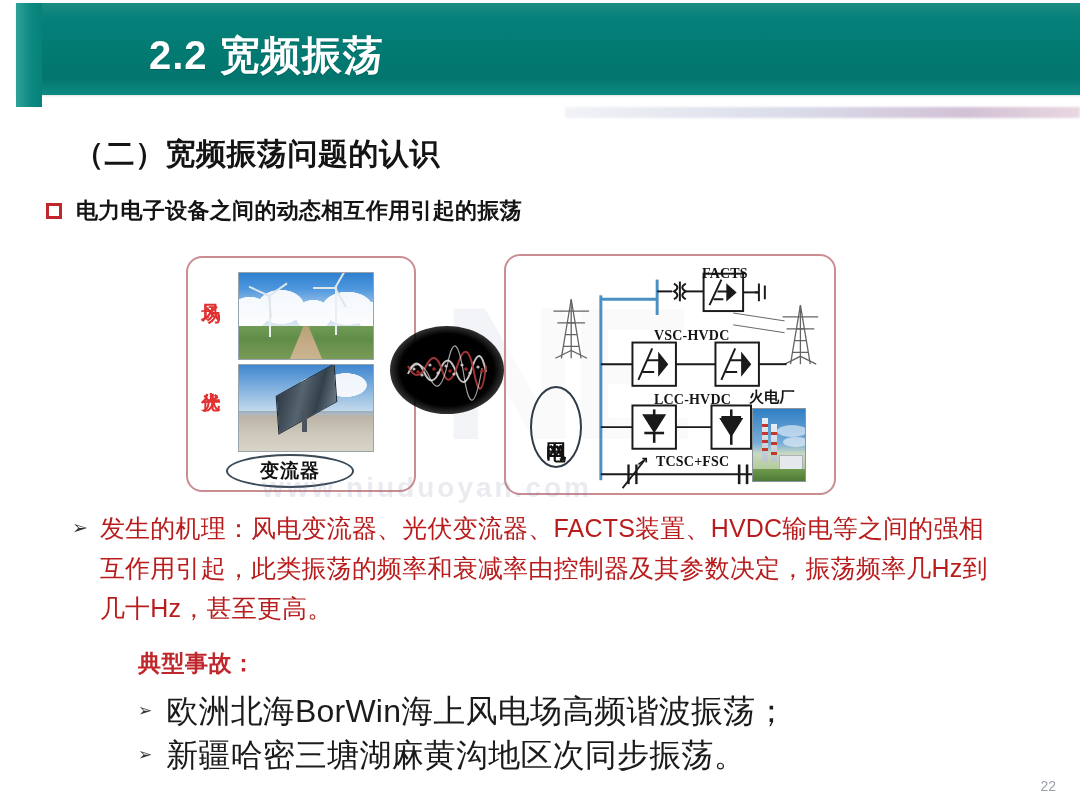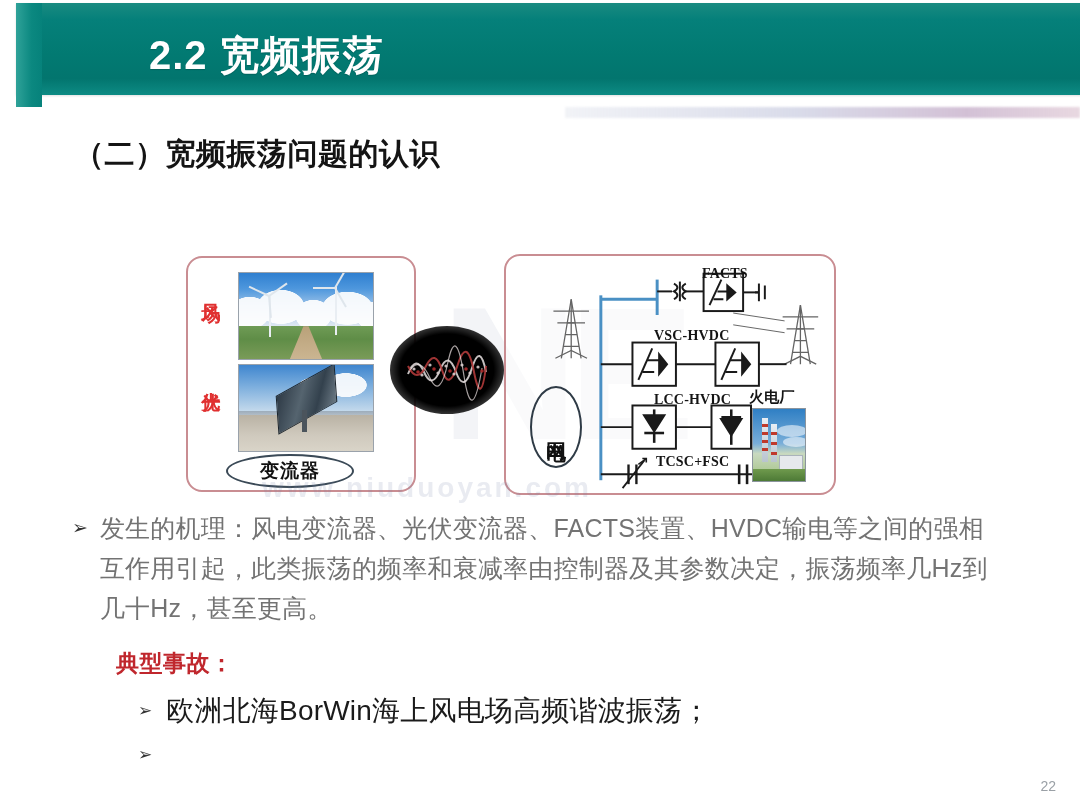--- a/index.html
+++ b/index.html
@@ -151,54 +151,58 @@
   .fp-band{ position:absolute; width:6px; height:3px; background:#c0392b; }
   .fp-bldg{ position:absolute; bottom:14%; background:#e6e9ec; border:1px solid #aab3bb; }
   .fp-grass{ position:absolute; left:0; bottom:0; width:100%; height:16%; background:linear-gradient(180deg,#6f9a4d,#4d7a36); }
   .fp-smoke{ position:absolute; background: rgba(255,255,255,.55); border-radius:50%; }
 
   
   .para-wrap { position: absolute; left: 72px; top: 508px; width: 930px; }
   .para-row { display: flex; align-items: flex-start; gap: 12px; }
   .arrow { flex: 0 0 auto; font-size: 19px; color: #333; line-height: 40px; }
   .para {
-    font-size: 25px; line-height: 40px; color: #737373; letter-spacing: .2px;
+    font-size: 25px; line-height: 40px; color: #b91c1c; letter-spacing: .2px;
   }
   .watermark-url{
     position:absolute; left:262px; top:472px; width:560px;
     font-size:28px; font-weight:700; letter-spacing:3px;
     color: rgba(120,130,170,.16); white-space:nowrap; user-select:none;
   }
 
   .redhead {
-    position: absolute; left: 116px; top: 648px;
+    position: absolute; left: 138px; top: 648px;
     font-size: 23px; font-weight: 700; color: #c0272d; letter-spacing: .5px;
   }
   .ex-list { position: absolute; left: 138px; top: 694px; width: 800px; }
   .ex-item { display: flex; align-items: flex-start; gap: 14px; margin-bottom: 10px; }
   .ex-arrow { font-size: 17px; color: #333; line-height: 34px; }
-  .ex-text { font-size: 28px; line-height: 34px; color: #1b1b1b; letter-spacing: .2px; }
+  .ex-text { font-size: 32px; line-height: 34px; color: #1b1b1b; letter-spacing: .2px; }
 
   .page-num {
     position: absolute; right: 24px; bottom: 16px;
     font-size: 14px; color: #9aa0a6;
   }
 </style>
 </head>
 <body>
 
 <div class="slide">
 
   <div class="header">
     <div class="header-title">2.2 宽频振荡</div>
   </div>
   <div class="header-underbar"></div>
 
   <div class="sub-title">（二）宽频振荡问题的认识</div>
 
+  <div class="bullet-row">
+    <span class="sq-bullet"></span>
+    <span class="bullet-text">电力电子设备之间的动态相互作用引起的振荡</span>
+  </div>
 
   <div class="figure">
 
     <div class="wm-ne">NE</div>
 
     <div class="panel panel-left">
       <div class="side-label side-wind">风场</div>
       <div class="side-label side-pv">光伏</div>
 
       <div class="photo photo-wind">
@@ -386,17 +390,18 @@
 
   <div class="redhead">典型事故：</div>
 
   <div class="ex-list">
     <div class="ex-item">
       <span class="ex-arrow">➢</span>
       <span class="ex-text">欧洲北海BorWin海上风电场高频谐波振荡；</span>
     </div>
     <div class="ex-item">
       <span class="ex-arrow">➢</span>
+      <span class="ex-text">新疆哈密三塘湖麻黄沟地区次同步振荡。</span>
     </div>
   </div>
 
   <div class="page-num">22</div>
 </div>
 
 </body></html>

